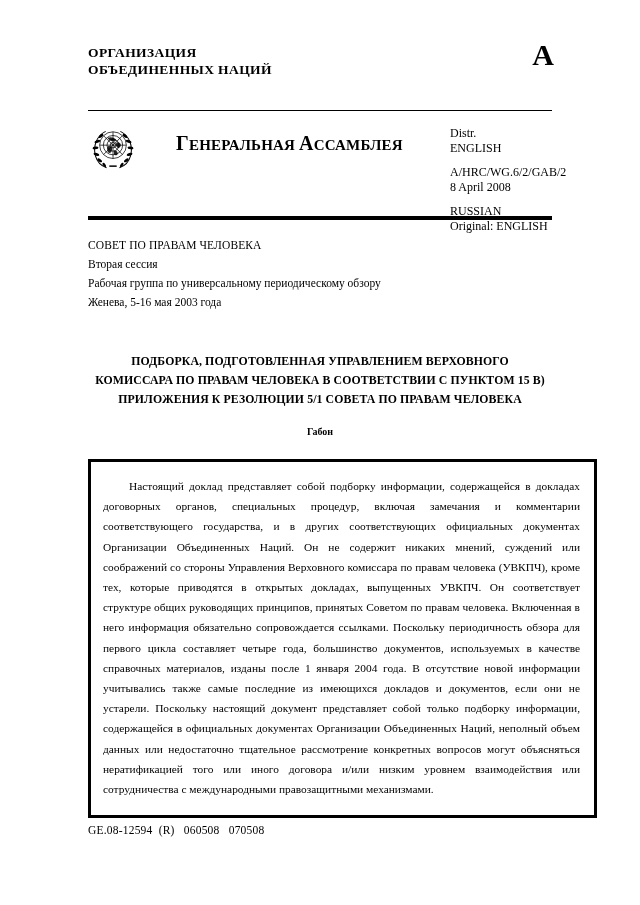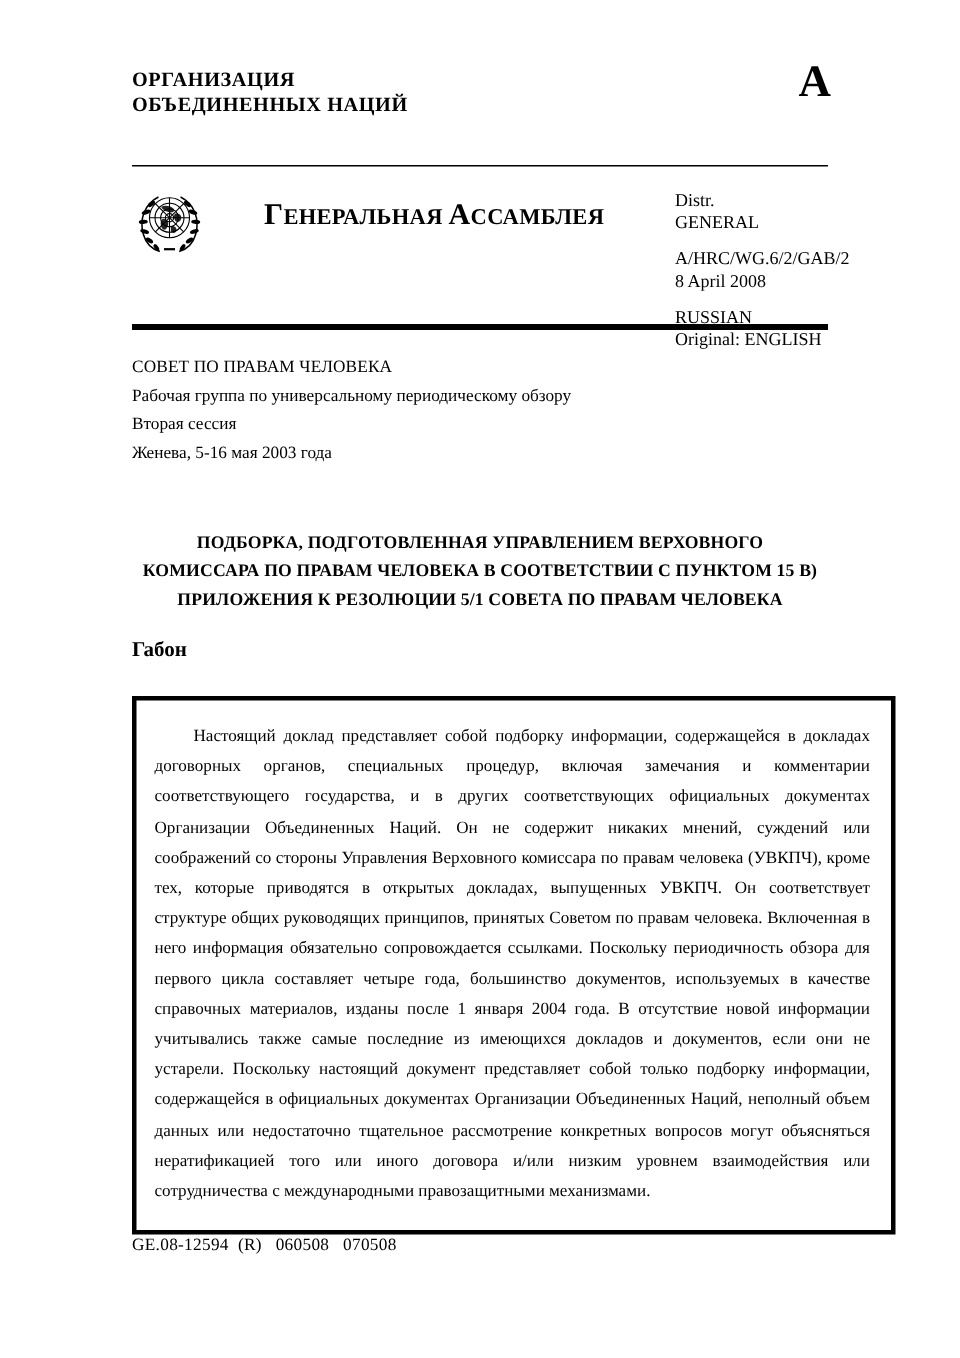--- a/index.html
+++ b/index.html
@@ -112,23 +112,23 @@
   .doc-title {
     margin-top: 40px;
     text-align: center;
     font-weight: bold;
     font-size: 11.8px;
     line-height: 19px;
     letter-spacing: 0.1px;
   }
   .country {
     margin-top: 17px;
-    text-align: left;
-    font-weight: bold;
-    font-size: 14px;
+    text-align: center;
+    font-weight: bold;
+    font-size: 10px;
   }
 
   
   .abstract-box {
     margin-top: 22px;
     margin-left: 0px;
     width: 509px;
     border: 3px solid #000000;
     box-sizing: border-box;
     padding: 14px 14px 16px 12px;
@@ -210,36 +210,36 @@
         </g>
       </svg>
     </div>
 
     <div class="organ-title">
       <span>Г</span><span class="sc">ЕНЕРАЛЬНАЯ </span><span>А</span><span class="sc">ССАМБЛЕЯ</span>
     </div>
 
     <div class="distr-block">
       <div>Distr.</div>
-      <div>GENERAL</div>
+      <div>ENGLISH</div>
       <div class="gap"></div>
       <div>A/HRC/WG.6/2/GAB/2</div>
       <div>8 April 2008</div>
       <div class="gap"></div>
       <div>RUSSIAN</div>
       <div>Original:  ENGLISH</div>
     </div>
   </div>
 
   <div class="rule-thick"></div>
 
   <div class="council">
     <div class="caps">СОВЕТ ПО ПРАВАМ ЧЕЛОВЕКА</div>
+    <div>Вторая сессия</div>
     <div>Рабочая группа по универсальному периодическому обзору</div>
-    <div>Вторая сессия</div>
     <div>Женева, 5-16 мая 2003 года</div>
   </div>
 
   <div class="doc-title">
     <div>ПОДБОРКА, ПОДГОТОВЛЕННАЯ УПРАВЛЕНИЕМ ВЕРХОВНОГО</div>
     <div>КОМИССАРА ПО ПРАВАМ ЧЕЛОВЕКА В СООТВЕТСТВИИ С ПУНКТОМ 15 В)</div>
     <div>ПРИЛОЖЕНИЯ К РЕЗОЛЮЦИИ 5/1 СОВЕТА ПО ПРАВАМ ЧЕЛОВЕКА</div>
   </div>
 
   <div class="country">Габон</div>

